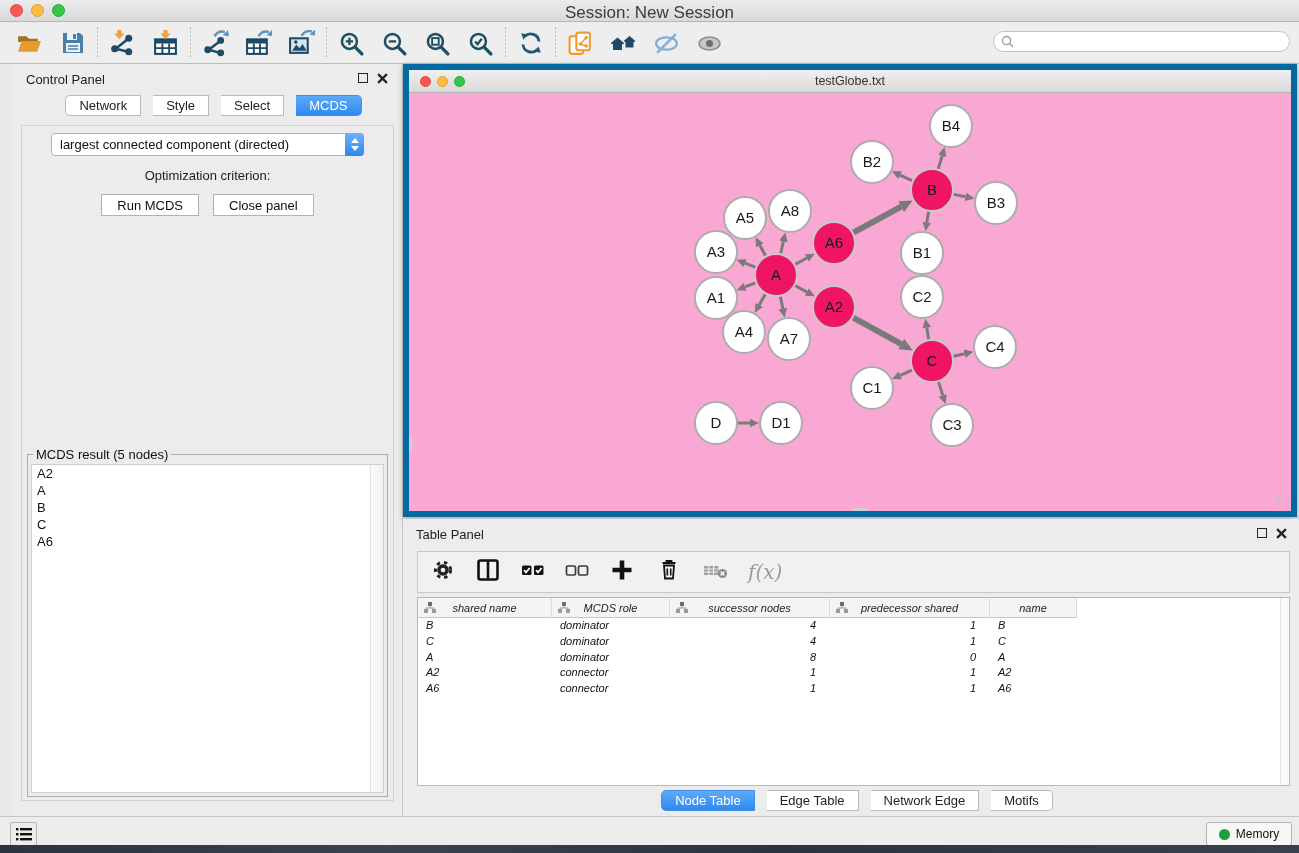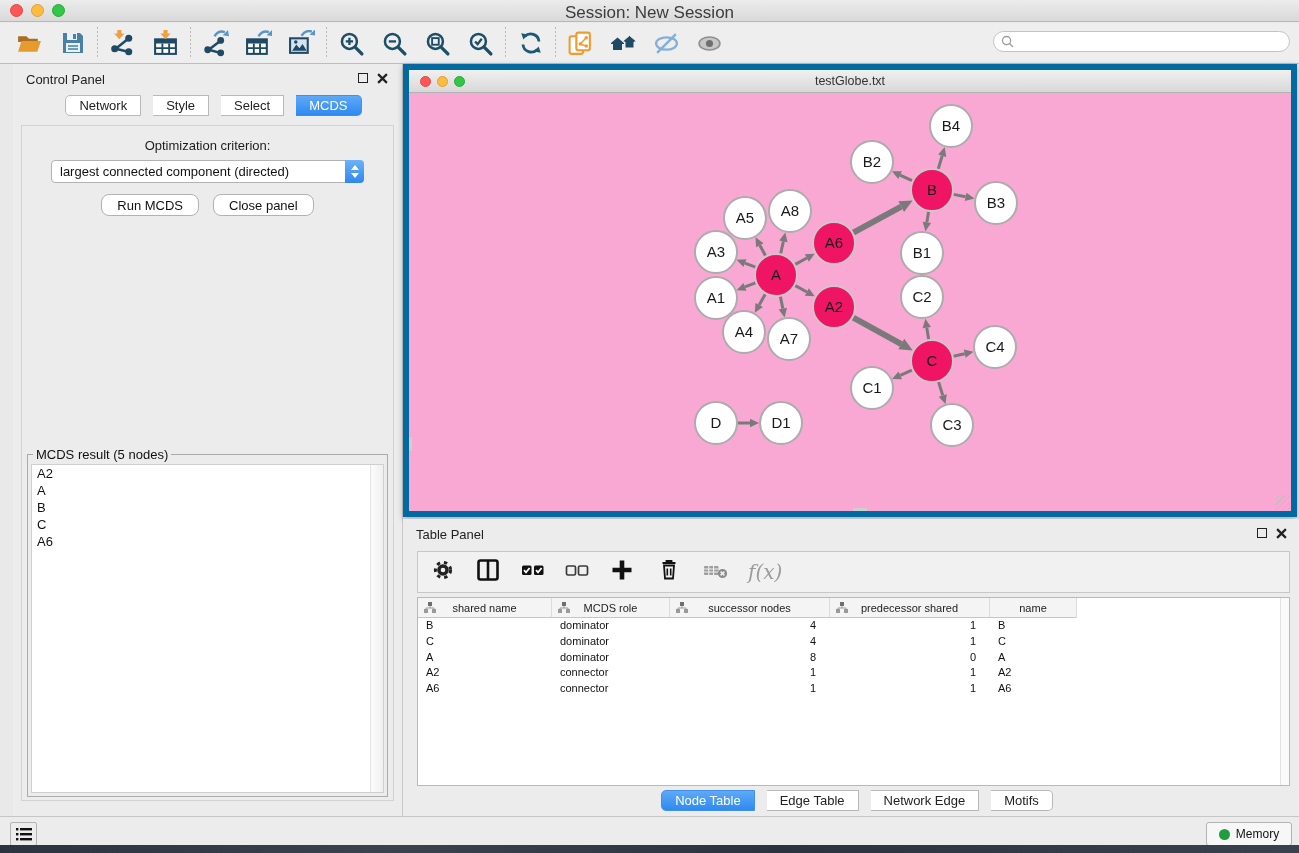--- a/index.html
+++ b/index.html
@@ -51,21 +51,21 @@
                background:#fff; border:1px solid #b2b2b2; border-radius:4px;
                display:flex; align-items:center; font-size:13px; padding-left:8px; color:#111; }
   #criterion .stepper { position:absolute; right:-1px; top:-1px; width:19px; height:23px;
                background:linear-gradient(#6db2f9,#2f87ef); border-radius:0 4px 4px 0;
                display:flex; flex-direction:column; align-items:center; justify-content:center; gap:3px; }
   .chev-up { width:0; height:0; border-left:4px solid transparent; border-right:4px solid transparent;
              border-bottom:5px solid #fff; }
   .chev-dn { width:0; height:0; border-left:4px solid transparent; border-right:4px solid transparent;
              border-top:5px solid #fff; }
   #cp-buttons { margin-top:11px; display:flex; justify-content:center; gap:14px; }
-  .mac-btn { height:22px; background:#fff; border:1px solid #b2b2b2; border-radius:8px;
+  .mac-btn { height:22px; background:#fff; border:1px solid #b2b2b2; border-radius:0;
              font-size:13px; color:#111; padding:0 15px; display:flex; align-items:center; }
   #mcds-fieldset { position:absolute; left:5px; right:5px; bottom:3px; height:343px;
                    border:1px solid #ababab; }
   #mcds-legend { position:absolute; top:-8px; left:5px; background:#ececec; padding:0 3px;
                  font-size:13px; color:#111; }
   #result-list { position:absolute; left:3px; right:3px; top:9px; bottom:3px; background:#fff;
                  border:1px solid #cfcfcf; overflow:hidden; }
   #result-list .item { font-size:13px; color:#111; padding:1px 0 1px 5px; line-height:15px; }
   #result-scroll { position:absolute; right:0; top:0; bottom:0; width:13px;
                    background:linear-gradient(90deg,#fbfbfb,#f0f0f0); border-left:1px solid #e4e4e4; }
@@ -85,21 +85,21 @@
   .scroll-stub-v { position:absolute; left:0; top:344px; width:3px; height:14px; background:#cfcfcf; }
   .scroll-stub-h { position:absolute; left:444px; bottom:0; width:14px; height:3px; background:#cfcfcf; }
 
   
   #table-panel { position:absolute; left:403px; top:519px; width:896px; height:298px; background:#ececec; }
   #tp-toolbar { position:absolute; left:14px; right:9px; top:32px; height:42px;
                 background:#f1f1f1; border:1px solid #c7c7c7; display:flex; align-items:center;
                 gap:15px; padding-left:13px; }
   .fx { font-family:"DejaVu Serif", serif; font-style:italic; font-size:20px; color:#9b9b9b; }
   #tp-table { position:absolute; left:14px; right:9px; top:78px; height:189px;
-              background:#fff; border:1px solid #b9b9b9; font-size:11px; color:#111; overflow:hidden; }
+              background:#fff; border:1px solid #b9b9b9; font-size:11px; color:#111; overflow:hidden;font-style:italic; }
   #tp-thead { display:flex; height:20px; }
   .th { position:relative; height:20px; background:#f4f4f4; border-right:1px solid #dcdcdc;
         border-bottom:1px solid #c6c6c6; display:flex; align-items:center; justify-content:center;
         font-size:11px; color:#222; }
   .th .hicon { position:absolute; left:6px; top:4px; }
   .tr { display:flex; height:15.8px; }
   .td { height:15.8px; line-height:15.8px; white-space:nowrap; overflow:hidden; }
   #tp-scroll { position:absolute; right:0; top:0; bottom:0; width:9px;
                background:#fafafa; border-left:1px solid #e3e3e3; }
   #tp-tabs { position:absolute; left:0; right:0; bottom:6px; justify-content:center; }
@@ -279,28 +279,28 @@
         <path d="M1 1l8 8M9 1l-8 8" stroke="#222" stroke-width="2"></path>
       </svg>
   </div>
   <div id="cp-tabs" class="seg">
       <div class="tab">Network</div>
       <div class="tab">Style</div>
       <div class="tab">Select</div>
       <div class="tab active">MCDS</div>
     </div>
   <div id="cp-content">
-    <div id="opt-label">Optimization criterion:</div>
     <div id="criterion">
       <span>largest connected component (directed)</span>
       <span class="stepper">
           <span class="chev-up"></span>
           <span class="chev-dn"></span>
         </span>
     </div>
+    <div id="opt-label">Optimization criterion:</div>
     <div id="cp-buttons">
       <button class="mac-btn">Run MCDS</button>
       <button class="mac-btn">Close panel</button>
     </div>
     <div id="mcds-fieldset">
       <span id="mcds-legend">MCDS result (5 nodes)</span>
       <div id="result-list">
         <div id="result-scroll"></div>
       <div class="item">A2</div>
           <div class="item">A</div>

